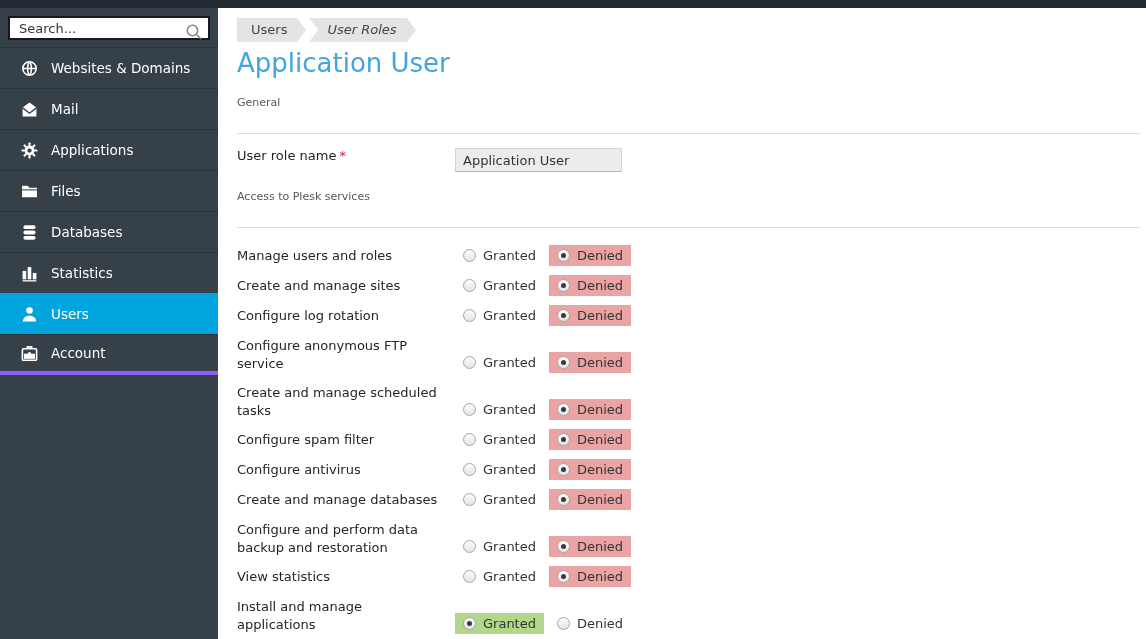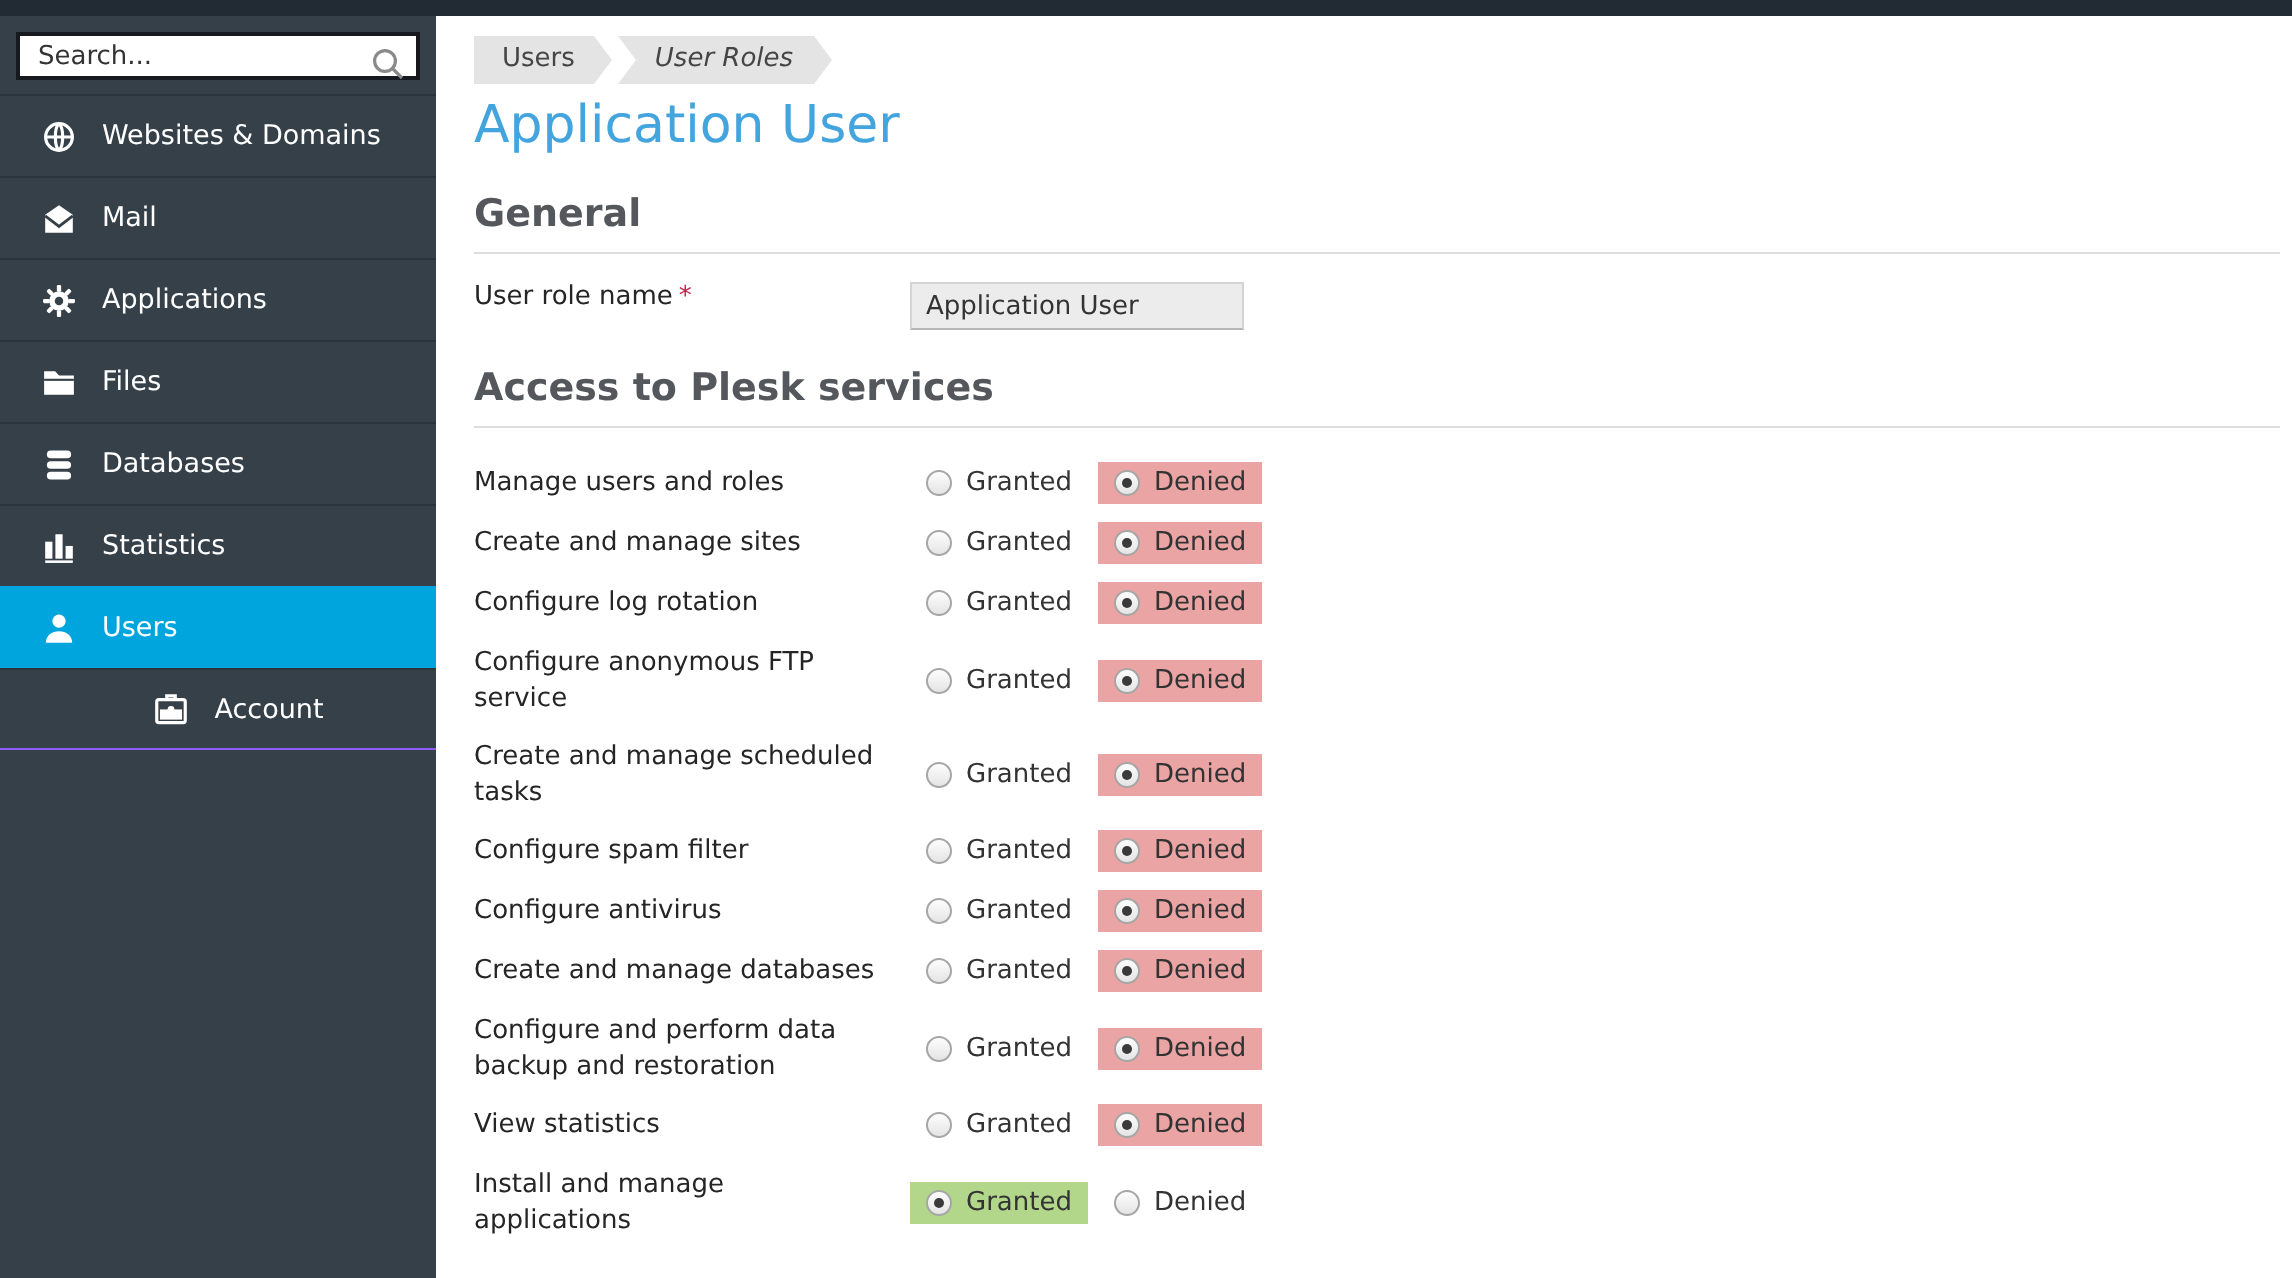--- a/index.html
+++ b/index.html
@@ -18,21 +18,21 @@
     width:100%; height:24px; border:2px solid #16191d; background:#fff;
     padding:0 32px 0 9px; font-size:13px; color:#222; outline:none;
     font-family:"DejaVu Sans","Liberation Sans",sans-serif;
   }
   .search-input::placeholder { color:#333; opacity:1; }
   .search-icon { position:absolute; right:7px; top:7px; width:18px; height:18px; }
   .nav-item {
     height:41px; display:flex; align-items:center; padding-left:20px;
     color:#fff; font-size:13.5px; border-top:1px solid #2b343d; cursor:pointer;
   }
-  .nav-item:last-child { border-bottom:1px solid #8b5cf6;justify-content:center; }
+  .nav-item:last-child { border-bottom:4px solid #8b5cf6; }
   .nav-item .nav-icon { width:18px; height:18px; margin-right:13px; flex:none; display:flex; align-items:center; justify-content:center; }
   .nav-item.active { background:#00a5dd; border-top-color:#00a5dd; }
   
   .content { position:absolute; left:218px; top:8px; right:0; bottom:0; padding:10px 6px 0 19px; overflow:hidden; }
   
   .breadcrumb { display:flex; height:24px; margin-bottom:6px; }
   .crumb {
     position:relative; background:#e4e4e4; color:#454545; font-size:13px;
     line-height:24px; padding:0 10px 0 14px; margin-right:12px; white-space:nowrap;
   }
@@ -44,35 +44,35 @@
   .crumb + .crumb::before {
     content:""; position:absolute; left:0; top:0;
     border-top:12px solid transparent; border-bottom:12px solid transparent;
     border-left:9px solid #fff;
   }
   .crumb + .crumb { padding-left:18px;font-style:italic; }
   
   h1.page-title { font-size:26px; font-weight:400; color:#43a4de; margin:6px 0 11px 0; }
   .page-desc { margin:0; font-size:13px; line-height:18px; color:#282828; max-width:905px; }
   
-  h2.section { font-size:19px; font-weight:700; color:#54585c; margin:18px 0 0 0; padding-bottom:8px; border-bottom:1px solid #dcdcdc; }
+  h2.section { font-size:11px; font-weight:400; color:#54585c; margin:18px 0 0 0; padding-bottom:24px; border-bottom:1px solid #dcdcdc; }
   
   .form-row { margin-top:14px; display:flex; align-items:flex-start; }
   .field-label { width:205px; margin-right:13px; color:#252525; }
   .req-mark { color:#c0254a; margin-left:3px; }
   .text-input {
     width:167px; height:24px; background:#ececec; border:1px solid #d4d4d4;
     border-bottom-color:#b6b6b6; padding:0 7px; font-size:13px; color:#333;
     font-family:"DejaVu Sans","Liberation Sans",sans-serif;
   }
   
   .perm-list { margin-top:17px; }
   .perm-row { display:flex; margin-bottom:9px; }
   .perm-label { width:205px; margin-right:13px; line-height:18px; padding-top:2px; color:#252525; }
-  .perm-controls { display:flex; align-items:center; }
+  .perm-controls { display:flex; align-items:flex-end; }
   .opt { display:inline-flex; align-items:center; padding:3px 8px; margin-right:5px; cursor:pointer; white-space:nowrap; }
   .opt .radio {
     width:13px; height:13px; border-radius:50%; flex:none;
     border:1px solid #a6a6a6; background:linear-gradient(#fdfdfd,#e4e4e4);
     position:relative; margin-right:7px;
   }
   .opt .radio.checked::after {
     content:""; position:absolute; left:3px; top:3px; width:5px; height:5px;
     border-radius:50%; background:#3a3a3a;
   }

